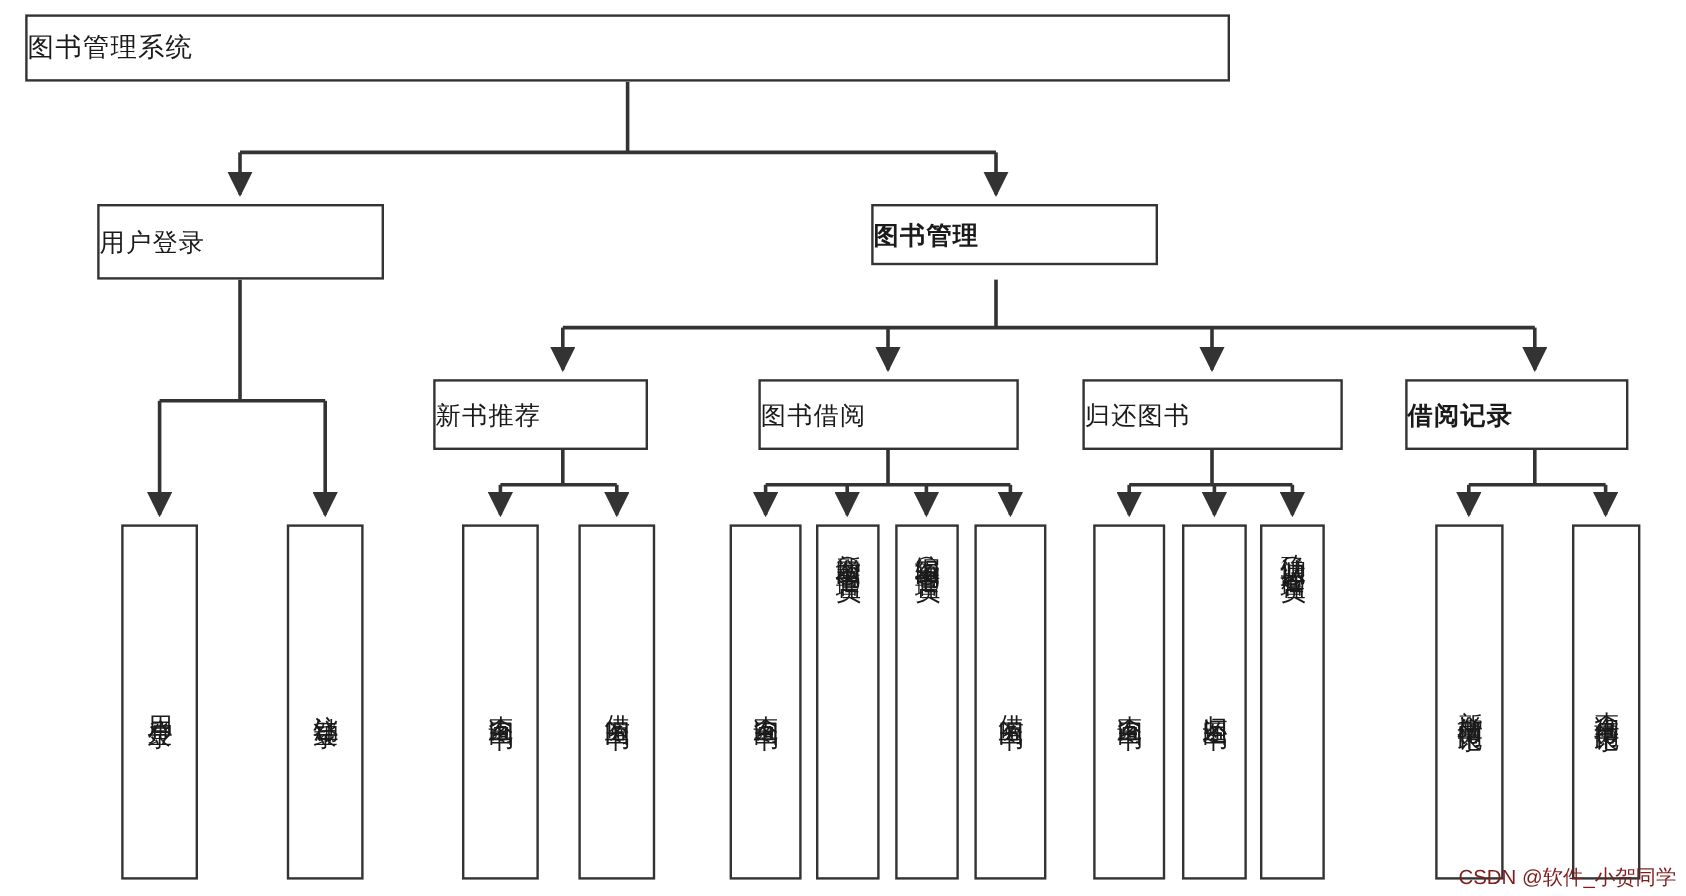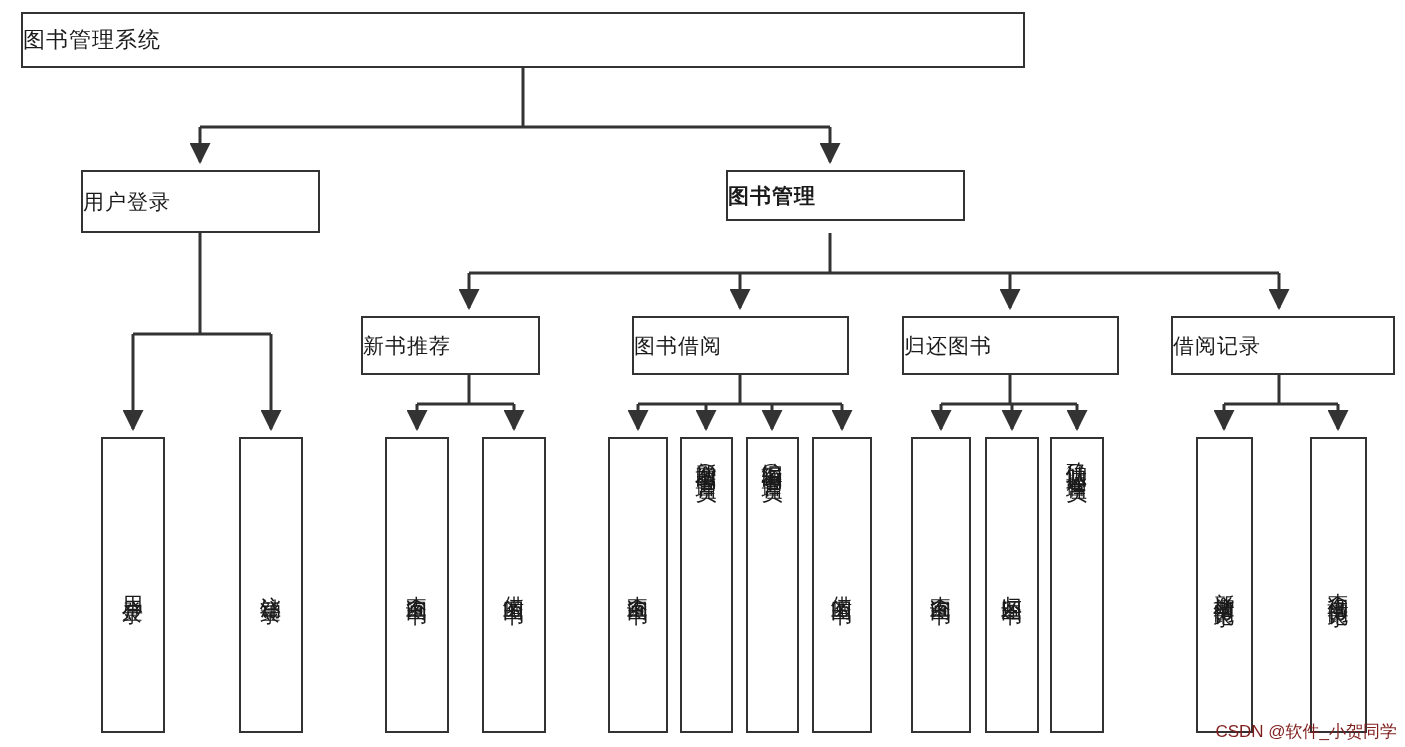--- a/index.html
+++ b/index.html
@@ -136,21 +136,21 @@
 
   <div class="node node-h" style="left:361px; top:316px; width:179px; height:59px;">
     <span>新书推荐</span>
   </div>
   <div class="node node-h" style="left:632px; top:316px; width:217px; height:59px;">
     <span>图书借阅</span>
   </div>
   <div class="node node-h" style="left:902px; top:316px; width:217px; height:59px;">
     <span>归还图书</span>
   </div>
-  <div class="node node-h" style="left:1171px; top:316px; width:224px; height:59px;">
+  <div class="node node-h" style="left:1171px; top:316px; width:186px; height:59px;font-weight:bold;">
     <span>借阅记录</span>
   </div>
 
   <div class="node node-v" style="left:101px; top:437px; width:64px; height:296px;">
     <span>用户登录</span>
   </div>
   <div class="node node-v" style="left:239px; top:437px; width:64px; height:296px;">
     <span>注销登录</span>
   </div>
 

